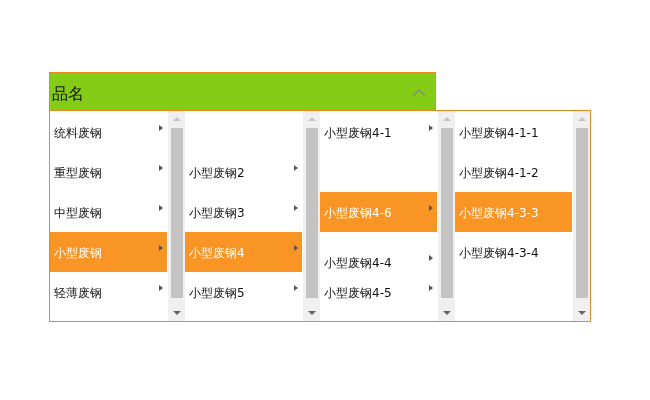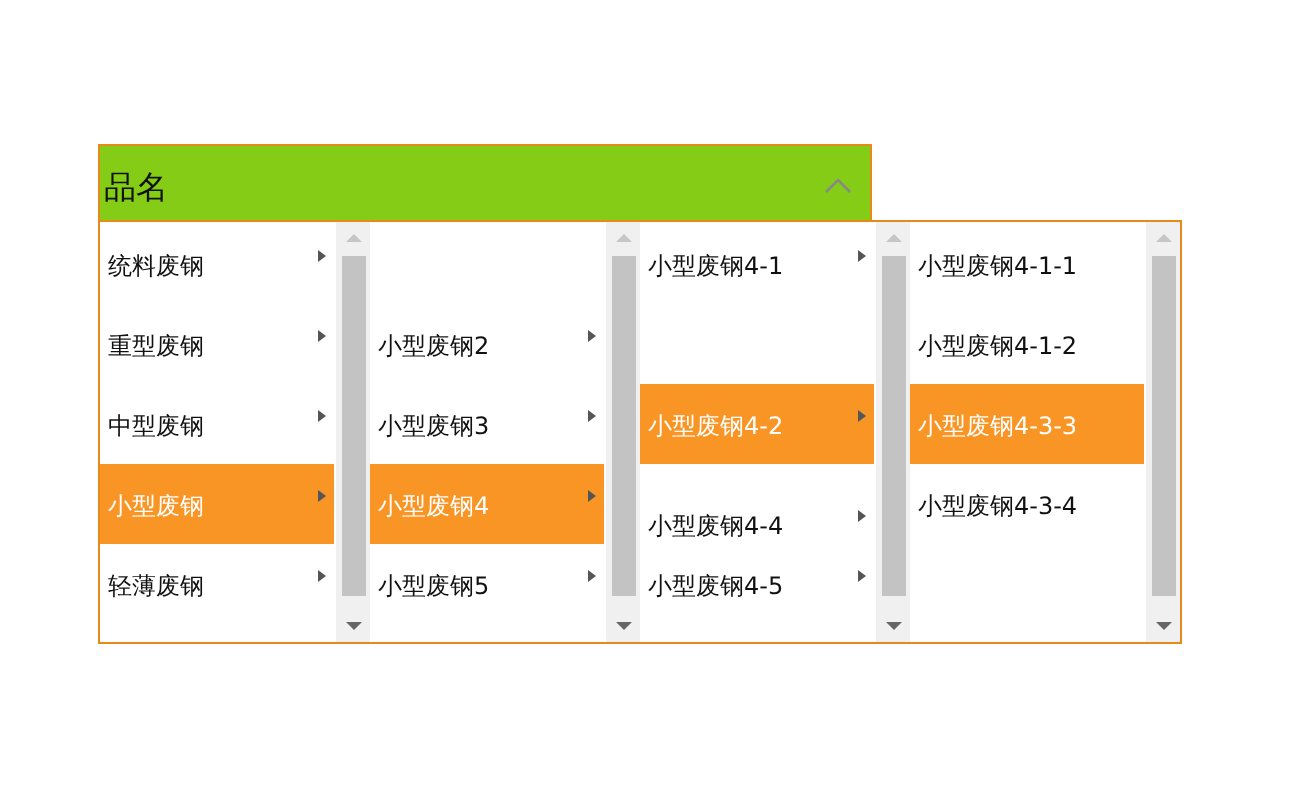--- a/index.html
+++ b/index.html
@@ -98,21 +98,21 @@
       </div>
   </div>
 
   <div class="col" style="left:270px">
     <div class="list">
       <div class="item" style="top:1px">
           <span class="txt">小型废钢4-1</span>
           <span class="arr"></span>
         </div>
       <div class="item sel" style="top:81px">
-          <span class="txt">小型废钢4-2</span>
+          <span class="txt">小型废钢4-6</span>
           <span class="arr"></span>
         </div>
       <div class="item" style="top:131px">
           <span class="txt">小型废钢4-4</span>
           <span class="arr"></span>
         </div>
       <div class="item" style="top:161px">
           <span class="txt">小型废钢4-5</span>
           <span class="arr"></span>
         </div>

